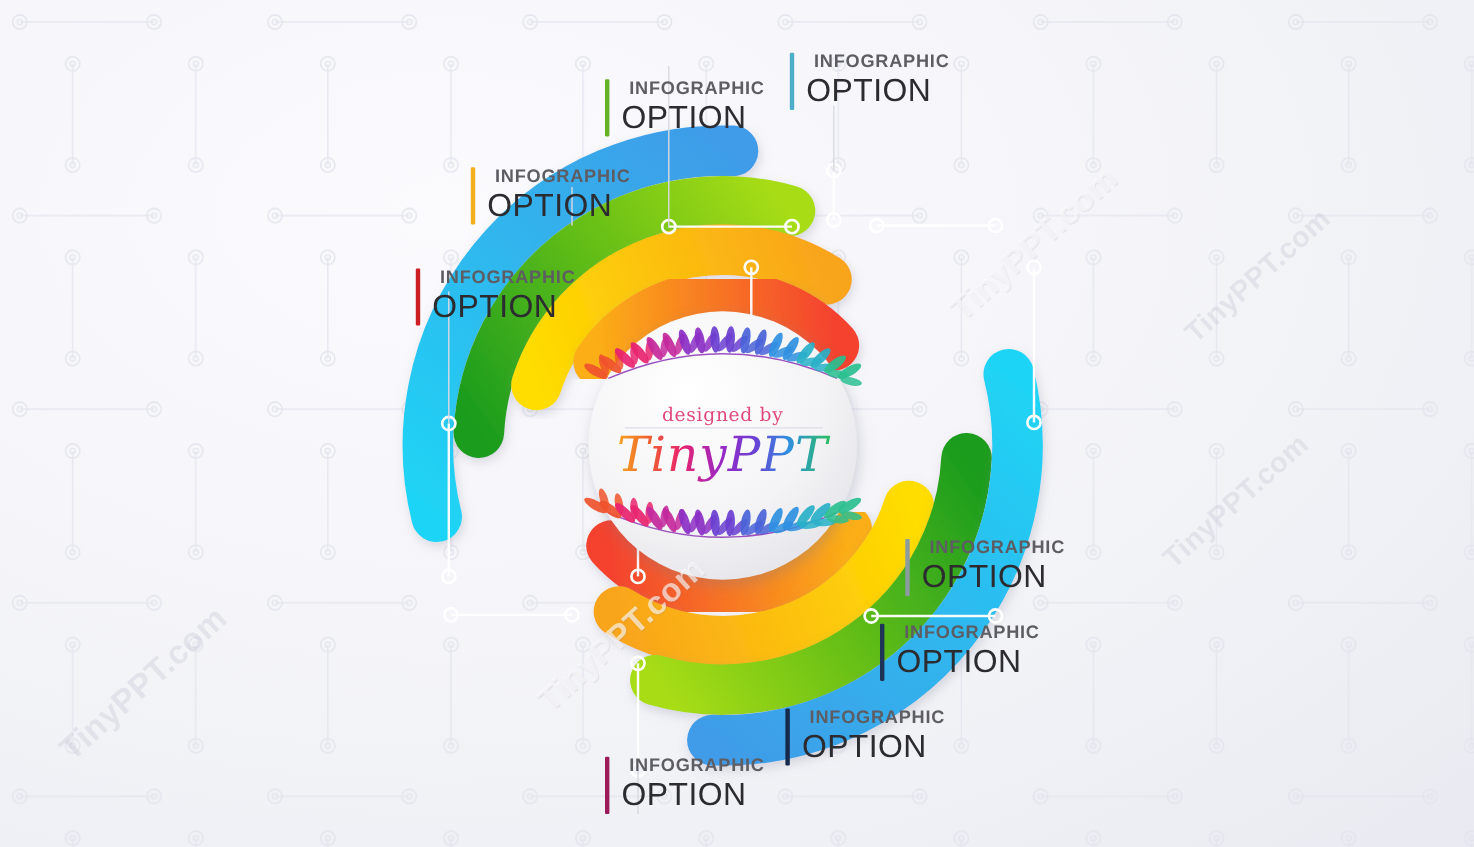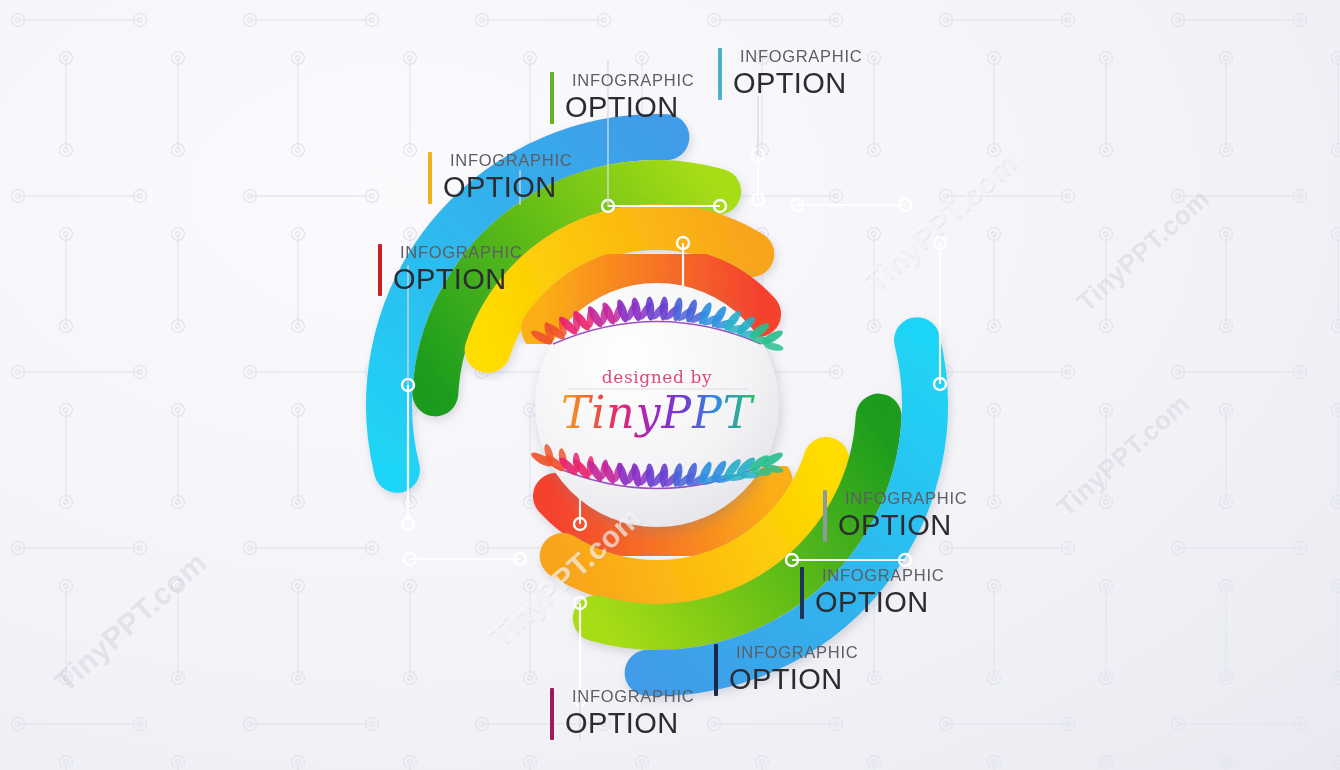--- a/index.html
+++ b/index.html
@@ -24,21 +24,21 @@
     width:4px;
     margin-right:11px;
     border-radius:1px;
     flex:0 0 auto;
   }
   .label .txt{display:flex;flex-direction:column;justify-content:center;}
   .label .kicker{
     font-size:16.5px;
     letter-spacing:0.7px;
     color:#5d5d63;
-    font-weight:400;
+    font-weight:700;
     line-height:1.05;
     margin-left:7px;
   }
   .label .main{
     font-size:29px;
     letter-spacing:0.4px;
     color:#2b2b30;
     font-weight:400;
     line-height:1.12;
     margin-top:2px;

